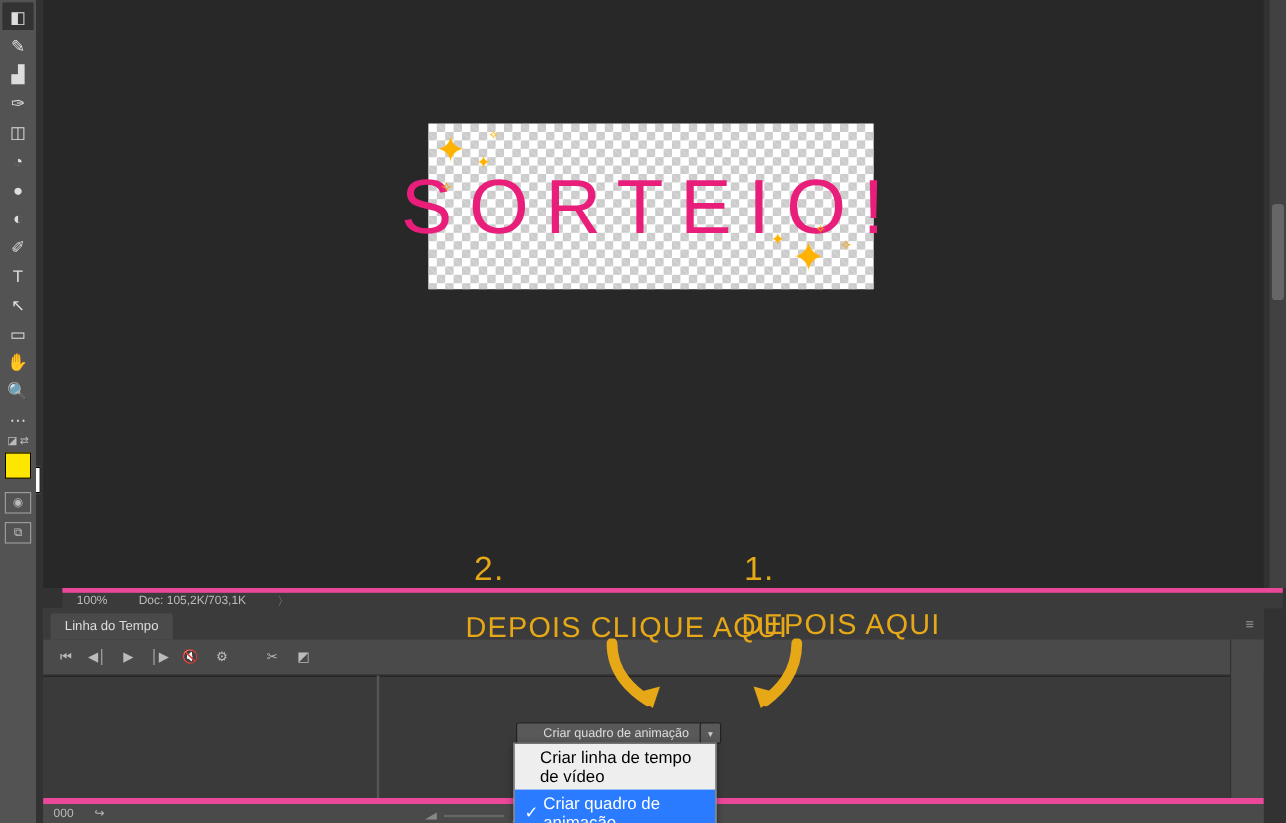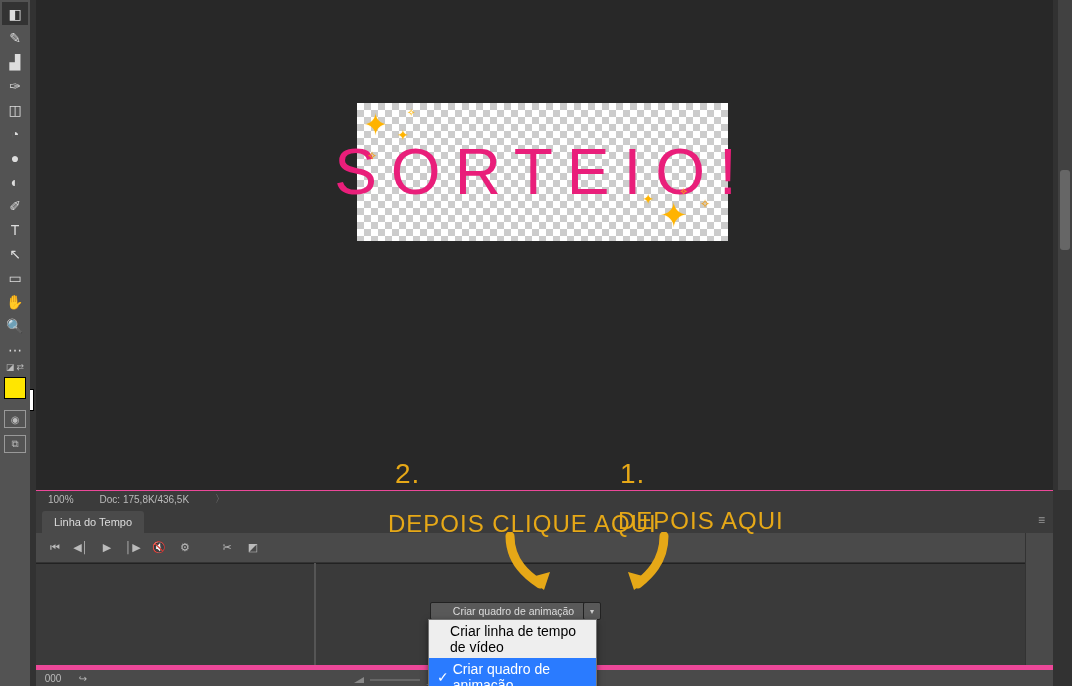--- a/index.html
+++ b/index.html
@@ -65,27 +65,27 @@
     display:flex;align-items:center;justify-content:center;
     color:#e91e7a;
     font-weight:500;
     font-size:64px;
     letter-spacing:14px;
     font-family:"Arial Narrow","Helvetica Neue",sans-serif;
   }
   .sparkle { position:absolute; color:#ffb300; font-size:22px; text-shadow:0 0 2px rgba(255,200,50,.4);}
   .status-bar {
     position:absolute;
-    left:36px; top:490px;
+    left:52px; top:490px;
     height: 17px; width:1017px;
     background:#3b3b3b;
     display:flex; align-items:center;
     font-size:10px; color:#bbb;
     padding-left:12px; gap:26px;
-    border-top:1px solid #ec4899;
+    border-top:4px solid #ec4899;
   }
   .status-bar .chev { color:#888; }
 
   .timeline-panel {
     position:absolute;
     left:36px; top:507px;
     width:1017px; height:179px;
     background:#4a4a4a;
   }
   .timeline-tab-row {
@@ -248,21 +248,21 @@
     <span class="sparkle" style="right:4px;bottom:30px;font-size:12px;color:#f39c12">✧</span>
     <span class="sparkle" style="right:26px;bottom:44px;font-size:10px">✧</span>
   </div>
 </div>
 <div class="rs">
   <div class="rs-nub"></div>
 </div>
 
 <div class="status-bar">
   <span>100%</span>
-  <span>Doc: 175,8K/436,5K</span>
+  <span>Doc: 105,2K/703,1K</span>
   <span class="chev">〉</span>
 </div>
 
 <div class="timeline-panel">
   <div class="timeline-tab-row">
     <div class="timeline-tab">Linha do Tempo</div>
   </div>
   <div class="panel-menu">≡</div>
   <div class="playback-row">
     <div class="play-btn">⏮</div>

